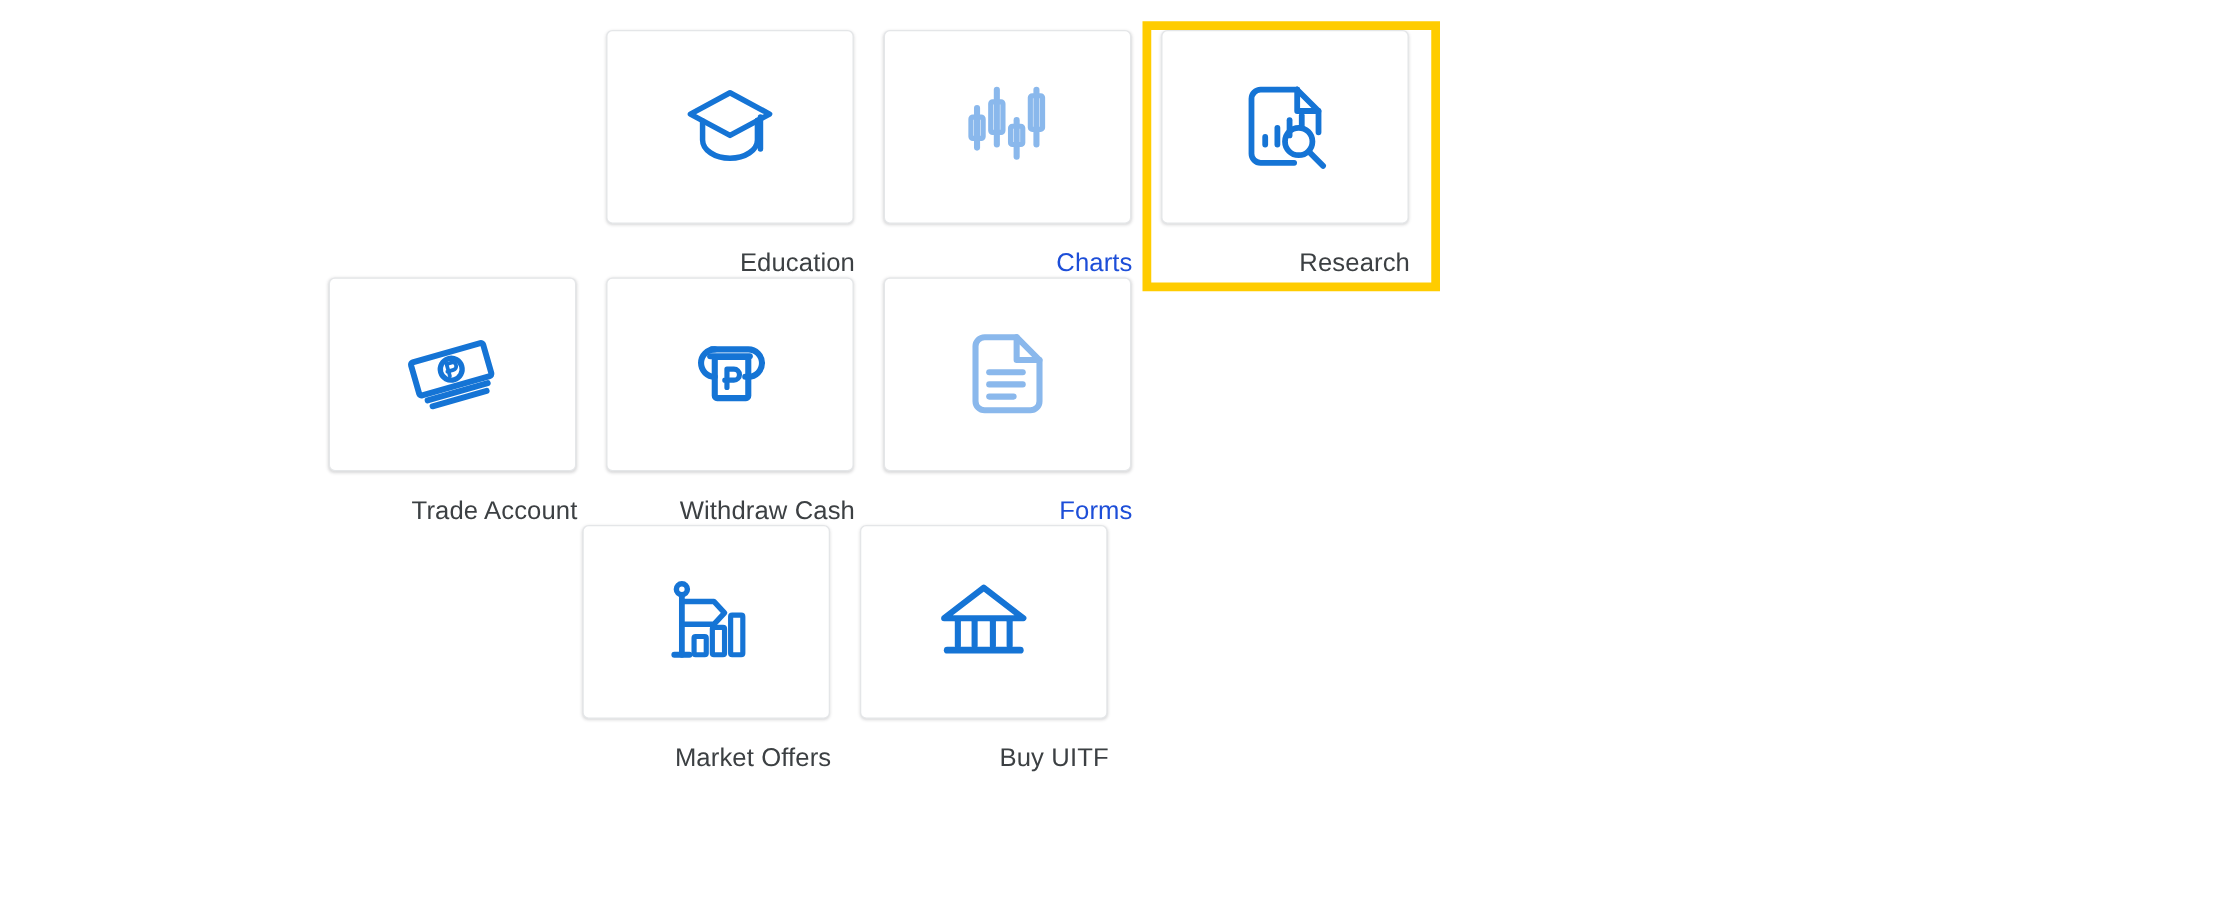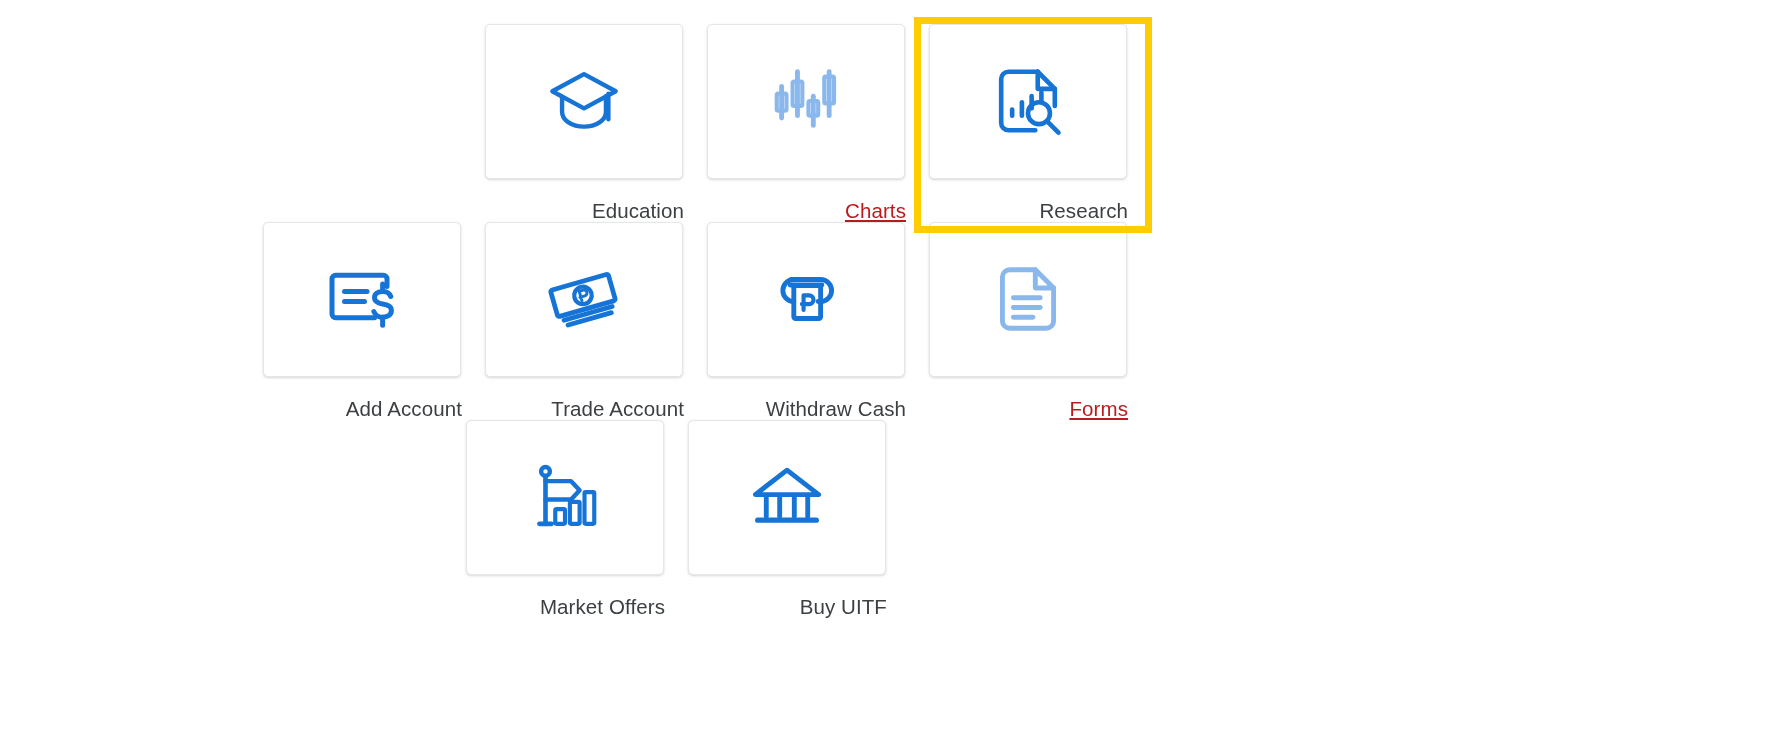--- a/index.html
+++ b/index.html
@@ -87,21 +87,21 @@
 
   .label {
     margin-top: 19px;
     font-size: 20.5px;
     line-height: 24px;
     color: #3c4043;
     letter-spacing: 0.1px;
     text-align: center;
     white-space: nowrap;
   }
-  .label.muted { color: #b91c1c; text-decoration: underline; }
+  .label.muted { color: #1d4ed8; }
 
   .ico-active  { stroke: #1574d5; }
   .ico-dim     { stroke: #8ab8ec; }
 </style>
 </head>
 <body>
 
 <div id="app">
   <div class="grid-area">
 
@@ -165,37 +165,20 @@
             </span>
           </div>
         </div>
         <div class="label">Research</div>
       </div>
 
     </div>
 
     <div class="row row-2">
 
-      <div class="cell">
-        <div class="tile-wrap">
-          <div class="tile">
-            <span>
-              <svg width="80" height="80" viewBox="0 0 64 64" fill="none">
-                <path class="ico-active" d="M52 22 V16 a3 3 0 0 0-3-3 H11 a3 3 0 0 0-3 3 V44 a3 3 0 0 0 3 3 H42" stroke-width="4" stroke-linecap="round" stroke-linejoin="round"></path>
-                <path class="ico-active" d="M18 26 H36" stroke-width="4" stroke-linecap="round"></path>
-                <path class="ico-active" d="M18 34 H34" stroke-width="4" stroke-linecap="round"></path>
-                <path class="ico-active" d="M55 30 a6.5 6.5 0 0 0-6.5-4 c-4 0-6.5 2-6.5 5 s2.6 4.3 6.5 5 s7 1.5 7 5.2 s-3 5.3-7 5.3 a7 7 0 0 1-7-4.4" stroke-width="4" stroke-linecap="round"></path>
-                <path class="ico-active" d="M48.5 20 V26" stroke-width="4" stroke-linecap="round"></path>
-                <path class="ico-active" d="M48.5 46.5 V53" stroke-width="4" stroke-linecap="round"></path>
-              </svg>
-            </span>
-          </div>
-        </div>
-        <div class="label">Add Account</div>
-      </div>
 
       <div class="cell">
         <div class="tile-wrap">
           <div class="tile">
             <span>
               <svg width="80" height="80" viewBox="0 0 64 64" fill="none">
                 <g transform="rotate(-16 32 32)">
                   <rect class="ico-active" x="8" y="18" width="48" height="22" rx="1.5" stroke-width="3.8"></rect>
                   <path class="ico-active" d="M12 44 H52" stroke-width="3.8" stroke-linecap="round"></path>
                   <path class="ico-active" d="M14 48.5 H50" stroke-width="3.8" stroke-linecap="round"></path>

